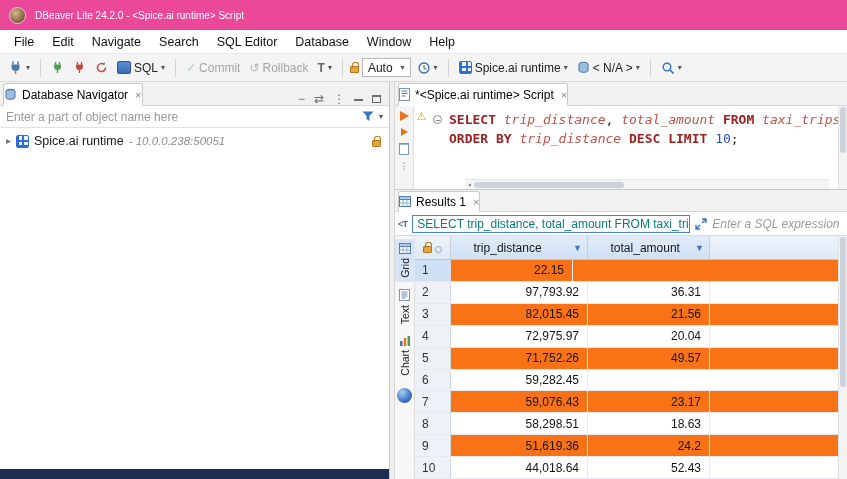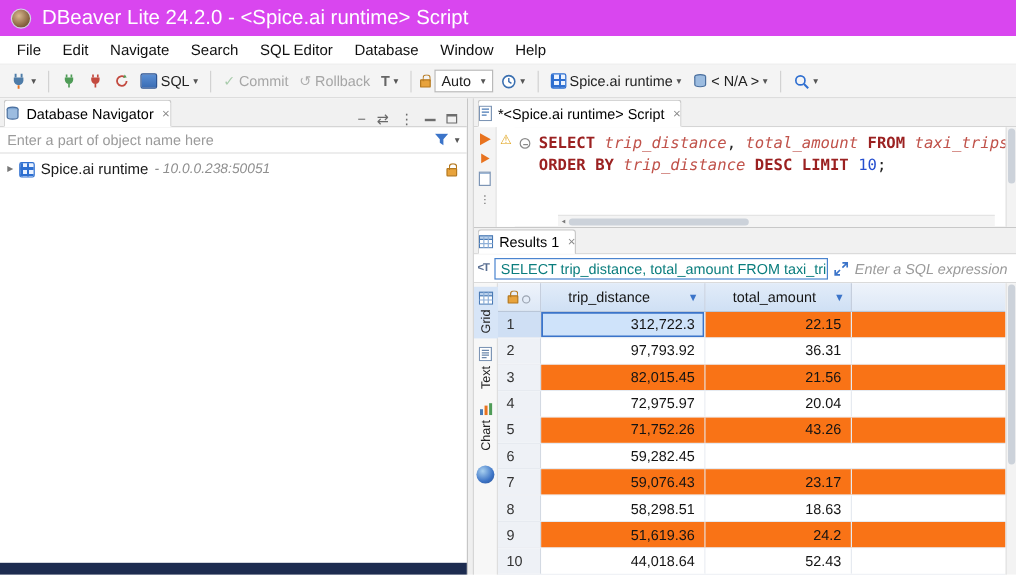--- a/index.html
+++ b/index.html
@@ -1,20 +1,20 @@
 <!DOCTYPE html>
 <html><head>
 <meta charset="utf-8">
 <style>
   * { box-sizing: border-box; margin: 0; padding: 0; }
   html,body { width: 847px; height: 479px; overflow: hidden; }
   body { font-family: "Liberation Sans", sans-serif; font-size: 12px; background: #fff; color: #1a1a1a; position: relative; }
 
   
-  .titlebar { height: 30px; background: #d946ef; color: #fff; display: flex; align-items: center; gap: 9px; padding-left: 9px; font-size: 17px; }
+  .titlebar { height: 30px; background: #ec4899; color: #fff; display: flex; align-items: center; gap: 9px; padding-left: 9px; font-size: 10px; }
   .app-icon { width: 17px; height: 17px; border-radius: 50%; background: radial-gradient(circle at 38% 35%, #d8b88e, #8a6542 62%, #5d4026); border: 1px solid #cfd6e4; flex: none; }
 
   
   .menubar { height: 24px; background: #fff; display: flex; align-items: center; padding-left: 5px; border-bottom: 1px solid #ececec; }
   .menu-item { padding: 3px 9px; font-size: 12.5px; color: #101010; cursor: default; }
 
   
   .toolbar { height: 28px; background: #f4f4f4; border-bottom: 1px solid #d8d8d8; display: flex; align-items: center; padding: 0 5px; gap: 3px; }
   .tb-sep { width: 1px; height: 18px; background: #d2d2d2; margin: 0 4px; flex: none; }
   .tb-btn { display: flex; align-items: center; gap: 3px; padding: 2px 3px; border-radius: 2px; }
@@ -397,21 +397,20 @@
             </div>
             <div class="g-col w-col1">
               <span class="type-badge">123</span>
               <span class="col-label">total_amount</span>
               <span class="filter-caret">▼</span>
             </div>
           </div>
           <div class="g-body" id="grid-body">
               <div class="g-row row-odd sel-row">
                 <div class="g-rowhead">1</div>
-                <div class="g-cell w-col0 sel-cell">312,722.3</div>
                 <div class="g-cell w-col1">22.15</div>
                 <div class="g-fill"></div>
               </div>
               <div class="g-row row-even">
                 <div class="g-rowhead">2</div>
                 <div class="g-cell w-col0">97,793.92</div>
                 <div class="g-cell w-col1">36.31</div>
                 <div class="g-fill" style="background: rgb(255, 255, 255);"></div>
               </div>
               <div class="g-row row-odd">
@@ -422,21 +421,21 @@
               </div>
               <div class="g-row row-even">
                 <div class="g-rowhead">4</div>
                 <div class="g-cell w-col0">72,975.97</div>
                 <div class="g-cell w-col1">20.04</div>
                 <div class="g-fill" style="background: rgb(255, 255, 255);"></div>
               </div>
               <div class="g-row row-odd">
                 <div class="g-rowhead">5</div>
                 <div class="g-cell w-col0">71,752.26</div>
-                <div class="g-cell w-col1">43.26</div>
+                <div class="g-cell w-col1">49.57</div>
                 <div class="g-fill"></div>
               </div>
               <div class="g-row row-even">
                 <div class="g-rowhead">6</div>
                 <div class="g-cell w-col0">59,282.45</div>
                 <div class="g-fill" style="background: rgb(255, 255, 255);"></div>
               </div>
               <div class="g-row row-odd">
                 <div class="g-rowhead">7</div>
                 <div class="g-cell w-col0">59,076.43</div>

